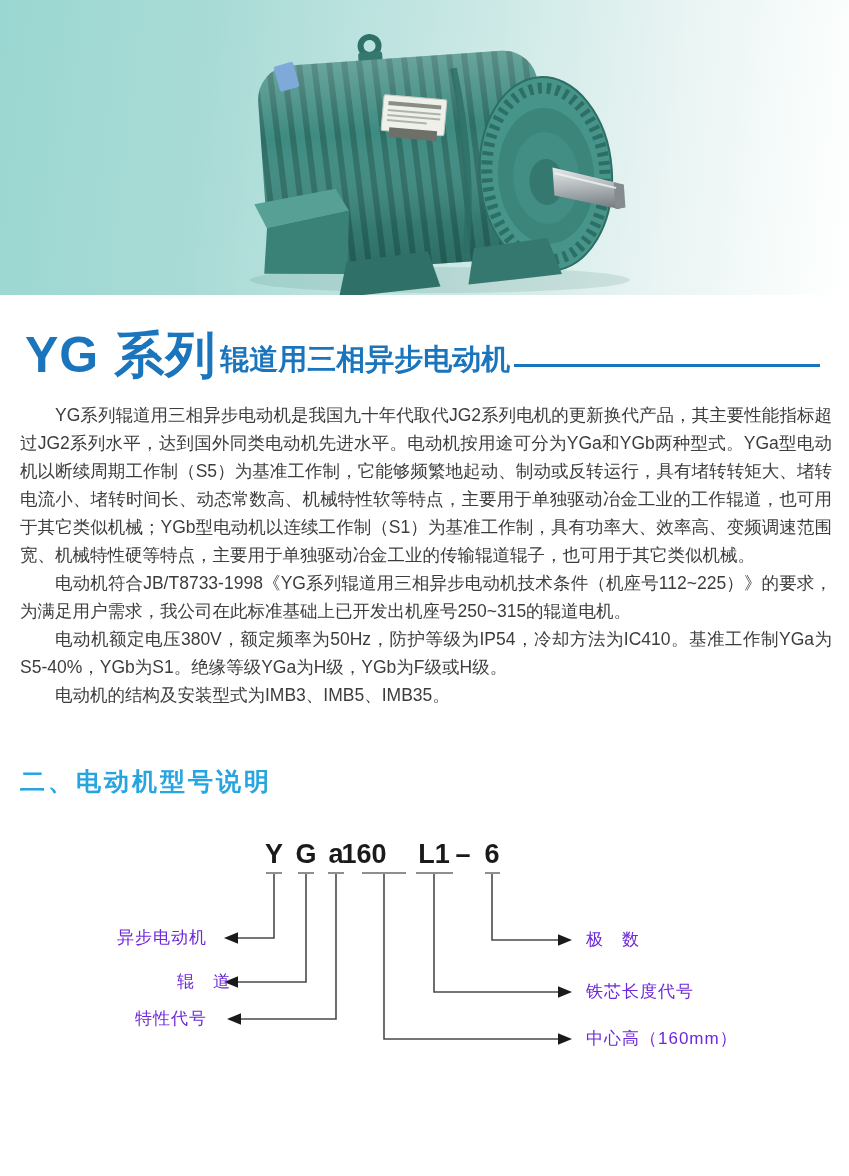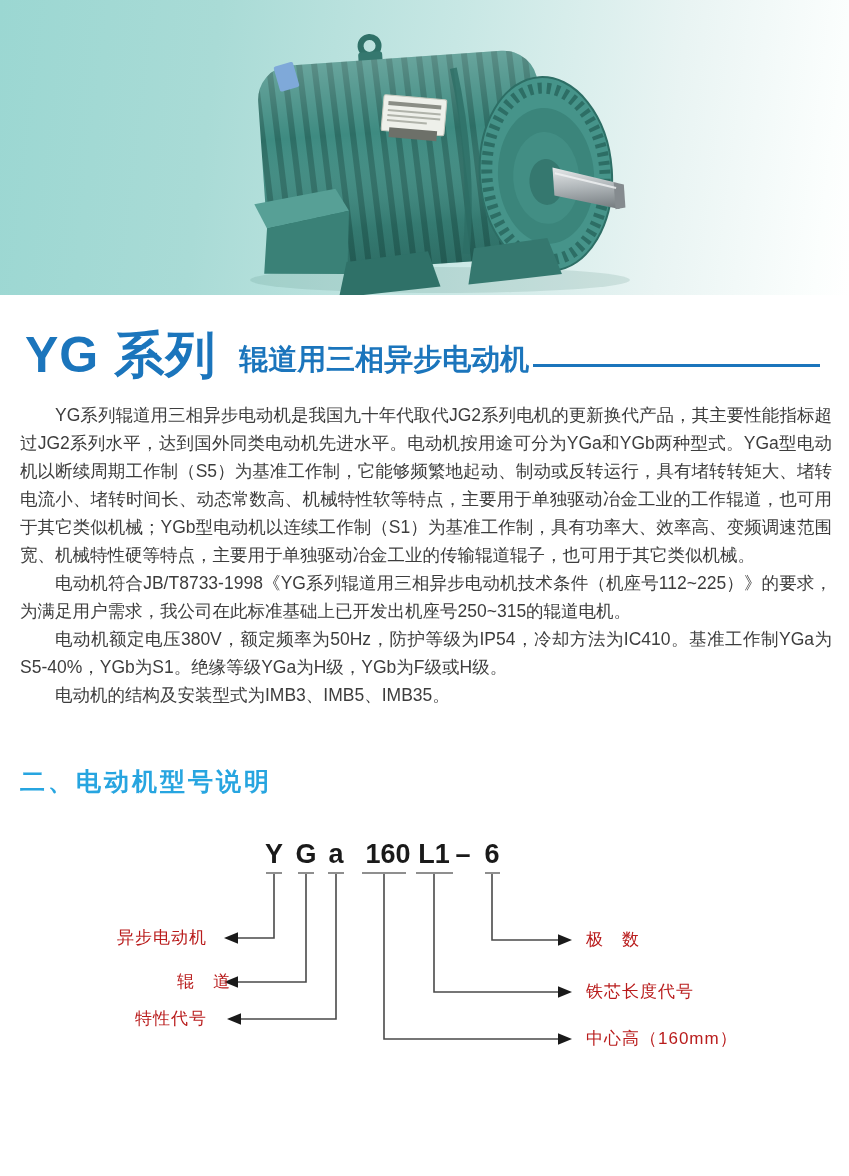--- a/index.html
+++ b/index.html
@@ -21,21 +21,21 @@
   .title-row {
     display:flex; align-items:flex-end;
     margin:27px 29px 0 25px; height:58px;
   }
   .series-title {
     font-size:50px; font-weight:bold; color:#1b75bc;
     letter-spacing:1px; line-height:1; white-space:nowrap;
   }
   .series-subtitle {
     font-size:29px; font-weight:bold; color:#1b75bc;
-    margin-left:23px; line-height:1.1; padding-bottom:4px; white-space:nowrap;
+    margin-left:4px; line-height:1.1; padding-bottom:4px; white-space:nowrap;
   }
   .title-rule {
     flex:1 1 auto; height:3px; background:#1b75bc; margin:0 0 13px 4px;
   }
 
   
   .section-heading {
     margin-left:20px; font-size:25px; font-weight:bold;
     color:#27a5e0; letter-spacing:3px; line-height:30px;
   }
@@ -52,21 +52,21 @@
 
   
   .diagram { position:relative; width:849px; height:247px; margin-top:31px; }
   .code-part {
     position:absolute; top:13px; transform:translateX(-50%);
     font-size:27px; font-weight:bold; color:#1a1a1a; line-height:1.1; white-space:nowrap;
   }
   .tick { position:absolute; top:45px; height:2px; background:#8f8f8f; }
   .connectors { position:absolute; left:0; top:0; }
   .diag-label {
-    position:absolute; font-size:17px; color:#b91c1c; line-height:18px; white-space:nowrap;
+    position:absolute; font-size:17px; color:#6d28d9; line-height:18px; white-space:nowrap;
     letter-spacing:1px;
   }
   .diag-label.left { text-align:right; }
 </style>
 </head>
 <body>
 
 <div class="page">
 
   <div class="banner">
@@ -144,21 +144,21 @@
     <p>电动机的结构及安装型式为IMB3、IMB5、IMB35。</p>
   </div>
 
   <div class="section-heading second">二、电动机型号说明</div>
 
   <div class="diagram">
 
     <span class="code-part" style="left:274px">Y</span>
     <span class="code-part" style="left:306px">G</span>
     <span class="code-part" style="left:336px">a</span>
-    <span class="code-part" style="left:388px">160</span>
+    <span class="code-part" style="left:364px">160</span>
     <span class="code-part" style="left:434px">L1</span>
     <span class="code-part" style="left:463px">–</span>
     <span class="code-part" style="left:492px">6</span>
 
     <div class="tick" style="left:266px;width:16px"></div>
     <div class="tick" style="left:298px;width:16px"></div>
     <div class="tick" style="left:328px;width:16px"></div>
     <div class="tick" style="left:362px;width:44px"></div>
     <div class="tick" style="left:416px;width:37px"></div>
     <div class="tick" style="left:485px;width:15px"></div>

